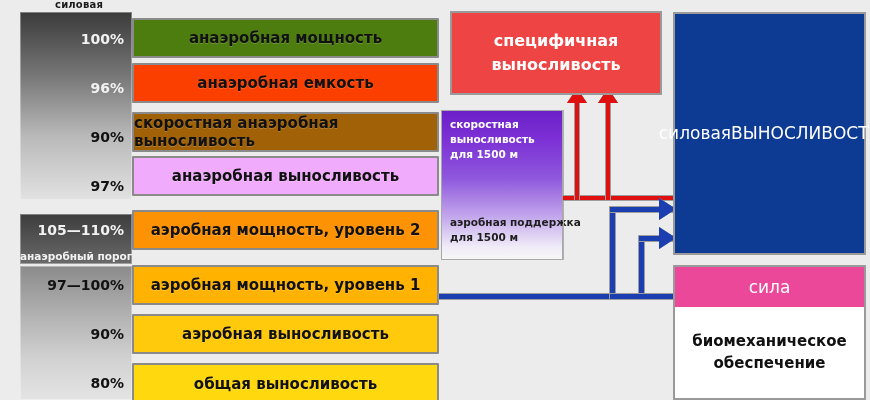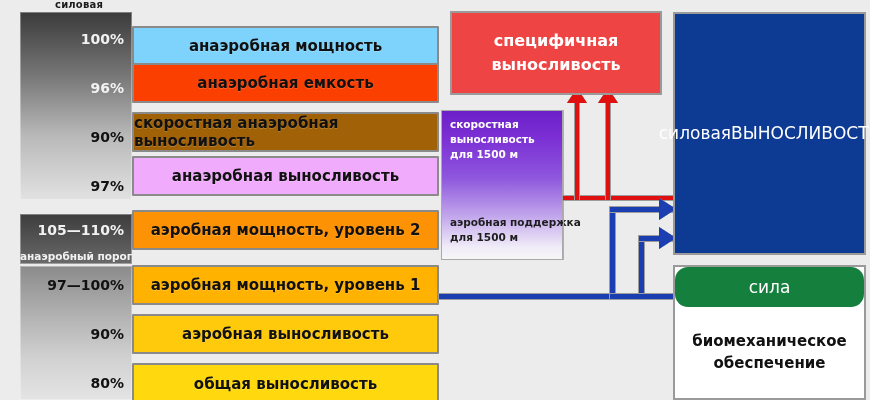--- a/index.html
+++ b/index.html
@@ -86,23 +86,23 @@
     position:absolute;left:673px;top:12px;width:193px;height:243px;
     background:#0d3a93;border:2px solid #9a9a9a;box-sizing:border-box;
     display:flex;flex-direction:row;align-items:center;justify-content:center;
     color:#fff;font-size:17px;font-weight:normal;line-height:1.6;
   }
   .sila-card{
     position:absolute;left:673px;top:265px;width:193px;height:135px;
     border:2px solid #9a9a9a;box-sizing:border-box;background:#ffffff;
   }
   .sila-head{
-    height:40px;background:#15803d;
+    height:40px;background:#ec4899;
     display:flex;align-items:center;justify-content:center;
-    color:#ffffff;font-size:17px;border-radius:13px;
+    color:#ffffff;font-size:17px;
   }
   .sila-body{
     height:90px;background:#ffffff;
     display:flex;flex-direction:column;align-items:center;justify-content:center;
     color:#111;font-size:15px;font-weight:bold;line-height:1.5;
   }
 
   
   .conn{position:absolute;}
   .red-seg{background:#e01010;box-shadow:0 0 0 1px #9d9d9d;}
@@ -139,21 +139,21 @@
     <div class="pct light" style="top:9px;">105—110%</div>
     <div class="threshold">анаэробный порог</div>
   </div>
 
   <div class="gray-panel gp3">
     <div class="pct" style="top:12px;">97—100%</div>
     <div class="pct" style="top:61px;">90%</div>
     <div class="pct" style="top:110px;">80%</div>
   </div>
 
-  <div class="bar" style="top:26px;background:#7dd3fc;">
+  <div class="bar" style="top:18px;background:#4d7c0f;">
     <span>анаэробная мощность</span>
     </div>
   <div class="bar" style="top:63px;background:#fb3f00;">
     <span>анаэробная емкость</span>
     </div>
   <div class="bar" style="top:112px;background:#a16207;">
     <span>скоростная анаэробная выносливость</span>
     </div>
   <div class="bar" style="top:156px;background:#f0abfc;">
     <span>анаэробная выносливость</span>

